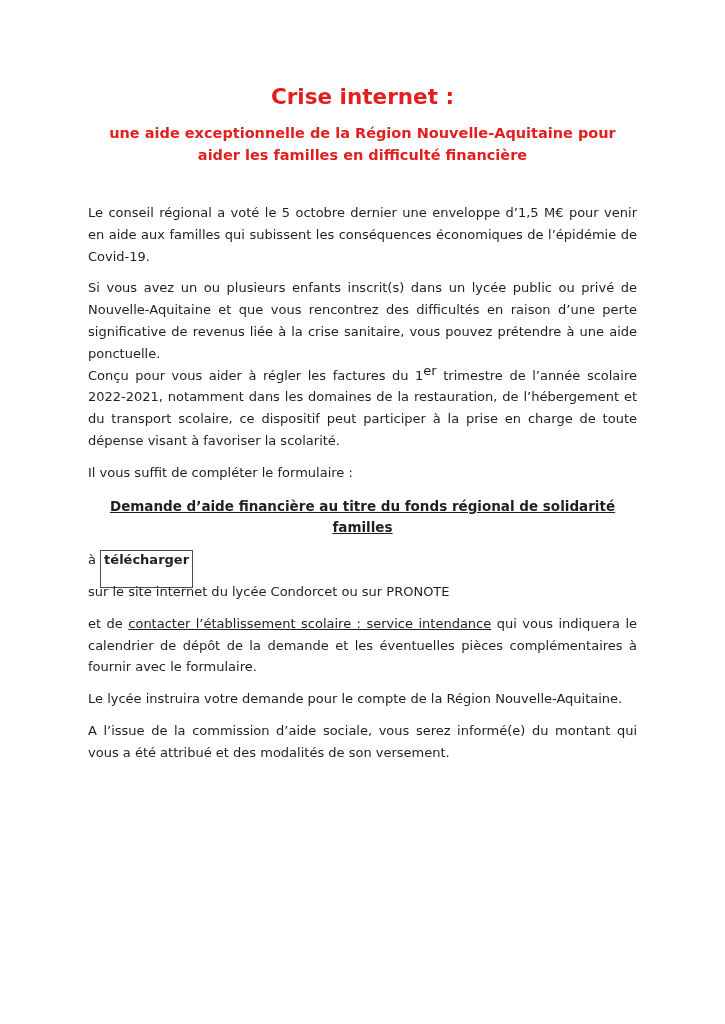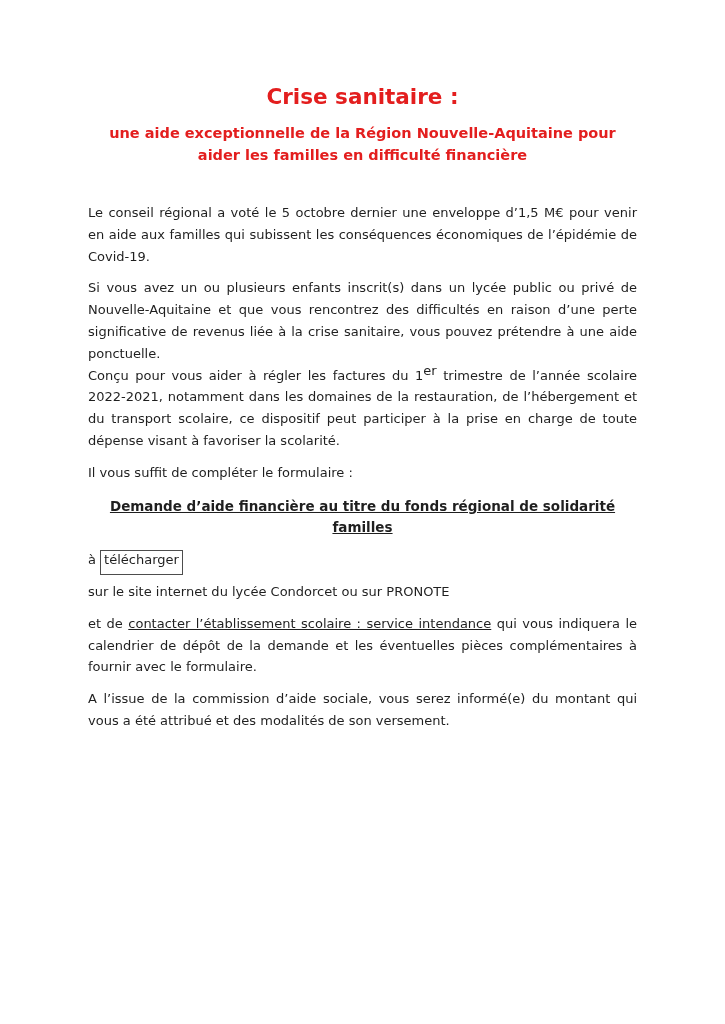--- a/index.html
+++ b/index.html
@@ -53,48 +53,50 @@
     line-height: 21.8px;
     margin: 12px 0 10px 0;
     color: var(--text, #1f1f1f);
     text-decoration: underline;
   }
   .download-line { margin-left: 2px; }
   a.link-box {
     color: inherit;
     text-decoration: none;
     border: 1px solid var(--link-box-border, #4d4d4d);
-    padding: 1px 3px 7px 3px;
+    padding: 1px 3px 20px 3px;
+    font-weight: bold;
   }
   .emph {
     font-weight: normal;
     text-decoration: underline;
   }
 </style>
 </head>
 <body>
 
 <div class="page">
 
-  <h1 class="doc-title">Crise sanitaire :</h1>
+  <h1 class="doc-title">Crise internet :</h1>
 
   <h2 class="doc-subtitle">une aide exceptionnelle de la Région Nouvelle-Aquitaine pour aider les familles en difficulté financière</h2>
 
   <p class="body just">Le conseil régional a voté le 5 octobre dernier une enveloppe d’1,5 M€ pour venir en aide aux familles qui subissent les conséquences économiques de l’épidémie de Covid-19.</p>
 
   <p class="body just nogap">Si vous avez un ou plusieurs enfants inscrit(s) dans un lycée public ou privé de Nouvelle-Aquitaine et que vous rencontrez des difficultés en raison d’une perte significative de revenus liée à la crise sanitaire, vous pouvez prétendre à une aide ponctuelle.</p>
 
   <p class="body just"><span>Conçu pour vous aider à régler les factures du 1</span><sup class="ord">er</sup><span> trimestre de l’année scolaire 2022-2021, notamment dans les domaines de la restauration, de l’hébergement et du transport scolaire, ce dispositif peut participer à la prise en charge de toute dépense visant à favoriser la scolarité.</span></p>
 
   <p class="body">Il vous suffit de compléter le formulaire :</p>
 
   <p class="form-title">Demande d’aide financière au titre du fonds régional de solidarité familles</p>
 
   <p class="body download-line"><span>à </span><a href="#" class="link-box">télécharger</a></p>
 
   <p class="body">sur le site internet du lycée Condorcet ou sur PRONOTE</p>
 
   <p class="body just"><span>et de </span><span class="emph">contacter l’établissement scolaire : service intendance</span><span> qui vous indiquera le calendrier de dépôt de la demande et les éventuelles pièces complémentaires à fournir avec le formulaire.</span></p>
 
+  <p class="body just">Le lycée instruira votre demande pour le compte de la Région Nouvelle-Aquitaine.</p>
 
   <p class="body just">A l’issue de la commission d’aide sociale, vous serez informé(e) du montant qui vous a été attribué et des modalités de son versement.</p>
 
 </div>
 
 </body></html>

